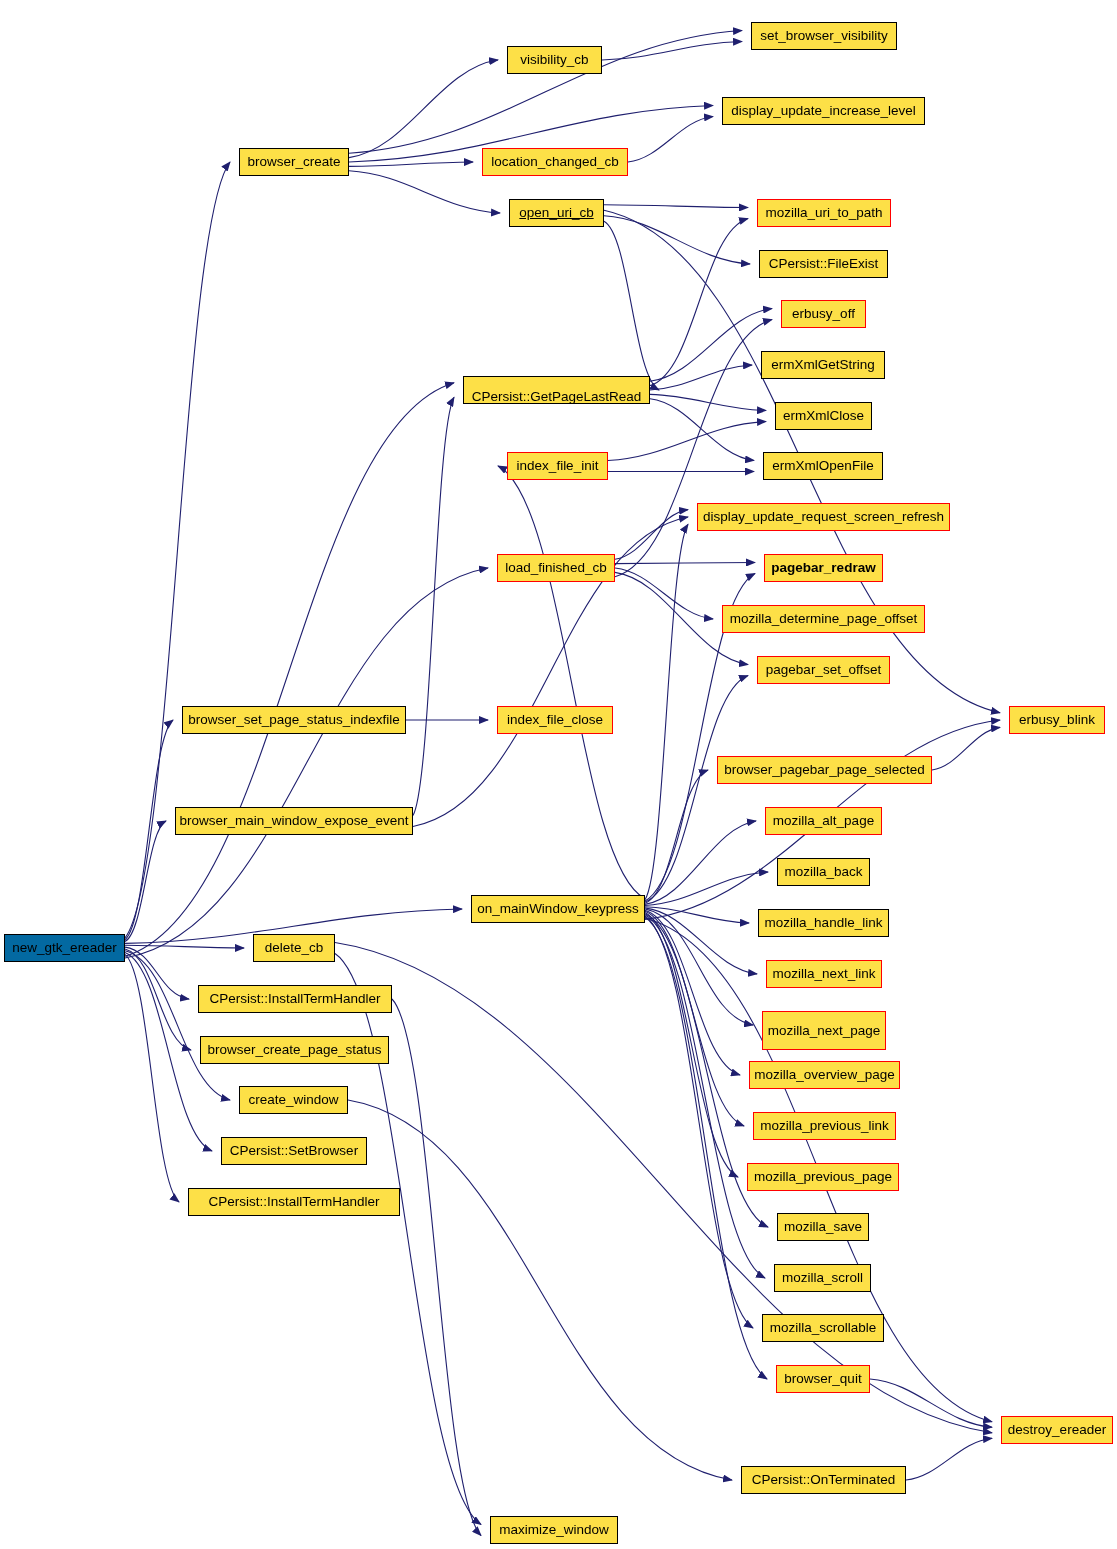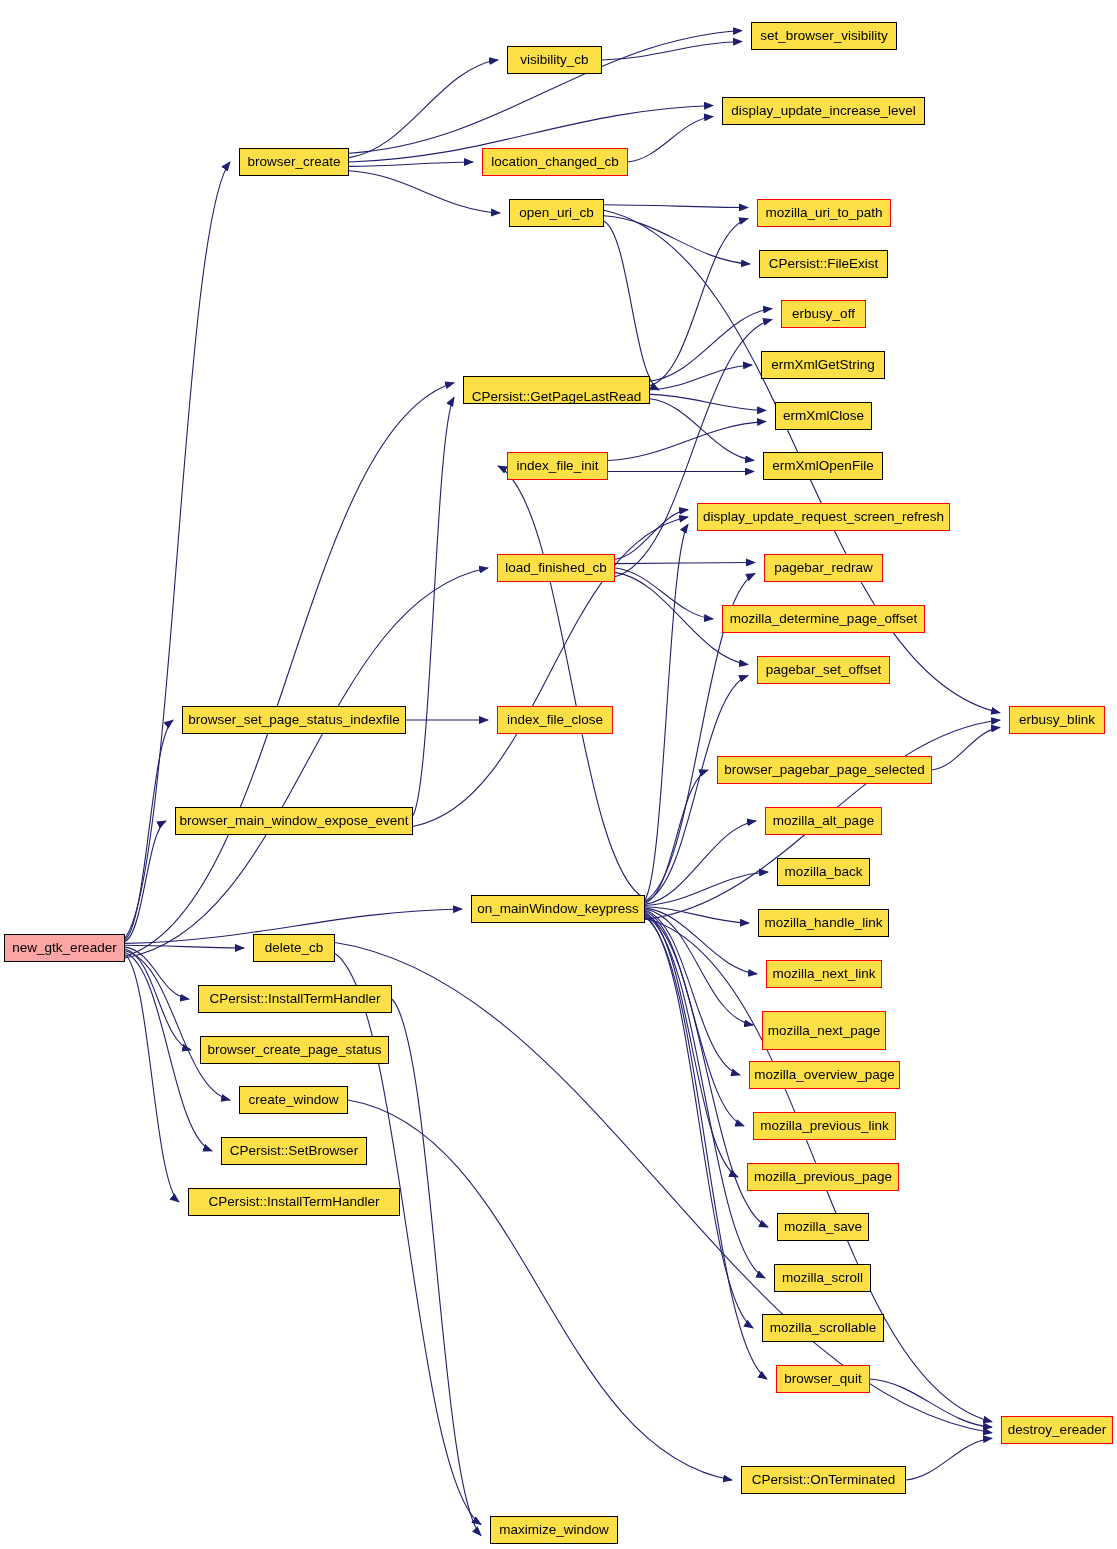--- a/index.html
+++ b/index.html
@@ -35,21 +35,21 @@
     font-size: 13.5px;
     color: #000000;
     white-space: nowrap;
     letter-spacing: 0px;
     line-height: 1;
   }
   .node.red {
     border-color: #ff0000;
   }
   .node.current {
-    background: #fca5a5;
+    background: #0369a1;
     border-color: #000000;
   }
   .node span {
     display: block;
     padding: 0 6px;
   }
 </style>
 </head>
 <body>
 
@@ -139,21 +139,21 @@
       </div>
       <div class="node" style="left: 751px; top: 22px; width: 146px; height: 28px;">
         <span>set_browser_visibility</span>
       </div>
       <div class="node" style="left: 722px; top: 97px; width: 203px; height: 28px;">
         <span>display_update_increase_level</span>
       </div>
       <div class="node red" style="left: 482px; top: 148px; width: 146px; height: 28px;">
         <span>location_changed_cb</span>
       </div>
-      <div class="node" style="left: 509px; top: 199px; width: 95px; height: 28px;">
+      <div class="node" style="left: 509px; top: 199px; width: 95px; height: 28px; text-decoration: underline;">
         <span>open_uri_cb</span>
       </div>
       <div class="node red" style="left: 757px; top: 199px; width: 134px; height: 28px;">
         <span>mozilla_uri_to_path</span>
       </div>
       <div class="node" style="left: 759px; top: 250px; width: 129px; height: 28px;">
         <span>CPersist::FileExist</span>
       </div>
       <div class="node red" style="left: 781px; top: 300px; width: 85px; height: 28px;">
         <span>erbusy_off</span>
@@ -172,21 +172,21 @@
       </div>
       <div class="node" style="left: 763px; top: 452px; width: 120px; height: 28px;">
         <span>ermXmlOpenFile</span>
       </div>
       <div class="node red" style="left: 697px; top: 503px; width: 253px; height: 28px;">
         <span>display_update_request_screen_refresh</span>
       </div>
       <div class="node red" style="left: 497px; top: 554px; width: 118px; height: 28px;">
         <span>load_finished_cb</span>
       </div>
-      <div class="node red" style="left: 764px; top: 554px; width: 119px; height: 28px;">
+      <div class="node red" style="left: 764px; top: 554px; width: 119px; height: 28px; font-weight: bold;">
         <span>pagebar_redraw</span>
       </div>
       <div class="node red" style="left: 722px; top: 605px; width: 203px; height: 28px;">
         <span>mozilla_determine_page_offset</span>
       </div>
       <div class="node red" style="left: 757px; top: 656px; width: 133px; height: 28px;">
         <span>pagebar_set_offset</span>
       </div>
       <div class="node" style="left: 182px; top: 706px; width: 224px; height: 28px;">
         <span>browser_set_page_status_indexfile</span>

